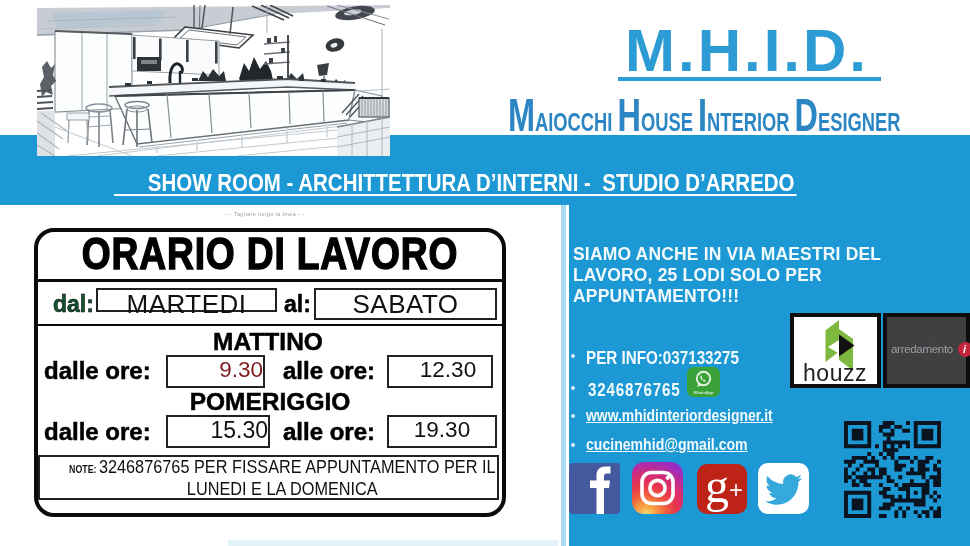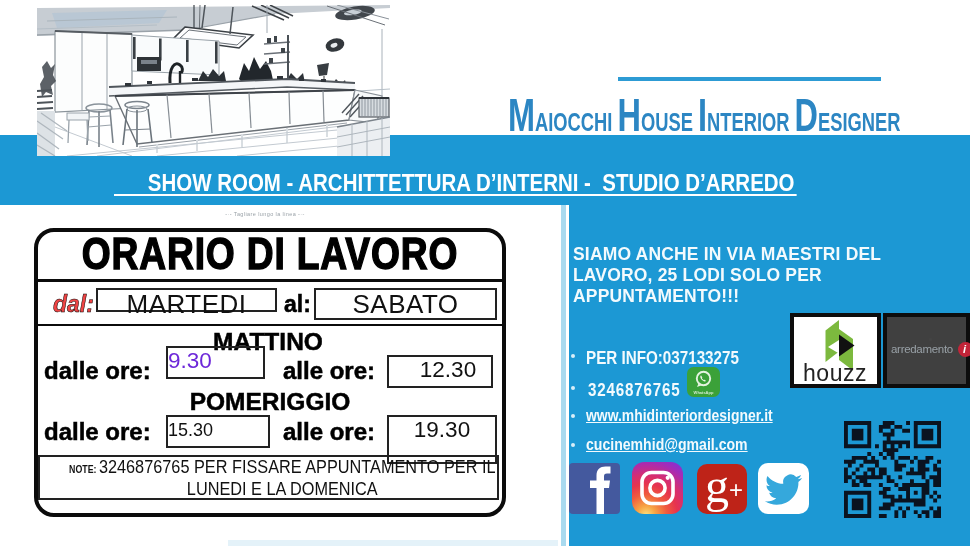--- a/index.html
+++ b/index.html
@@ -183,66 +183,67 @@
     <ellipse cx="100" cy="100" rx="12" ry="3.5" fill="none" stroke="#7A838B" stroke-width="1.5"></ellipse>
     <ellipse cx="100" cy="104" rx="10" ry="3" fill="none" stroke="#8A939B" stroke-width="1"></ellipse>
     <path d="M90 104 L86 140 M100 105 L100 142 M111 104 L115 138" stroke="#6A737B" stroke-width="1.6" fill="none"></path>
     <path d="M88 125 L114 124" stroke="#7A838B" stroke-width="1.2" fill="none"></path>
 
     <rect x="30" y="108" width="22" height="7" fill="#F2F5F7" stroke="#9AA3AB" stroke-width="1"></rect>
     <path d="M32 115 L31 138 M50 115 L51 136" stroke="#9AA3AB" stroke-width="1.3" fill="none"></path>
   </svg>
   </div>
 
+  <div id="mhid" class="abs" style="left:623px;top:20px;width:248px;height:58px;line-height:62px;font-size:60px;font-weight:bold;color:#2D9BD4;text-align:center;letter-spacing:3px;white-space:nowrap;">M.H.I.D.</div>
 
   <div class="abs" style="left:618px;top:77px;width:263px;height:4px;background:#2D9BD4;"></div>
 
   <div id="subt" class="abs" style="left:508px;top:88px;height:46px;color:#2C86C3;font-weight:bold;white-space:nowrap;transform-origin:left top;transform:scaleX(0.705);">
     <span style="font-size:46px;">M</span><span style="font-size:26px;">AIOCCHI </span><span style="font-size:46px;">H</span><span style="font-size:26px;">OUSE </span><span style="font-size:46px;">I</span><span style="font-size:26px;">NTERIOR </span><span style="font-size:46px;">D</span><span style="font-size:26px;">ESIGNER</span>
   </div>
 
   <div id="banner" class="abs" style="left:114px;top:170px;height:24px;color:#FFFFFF;font-size:23px;font-weight:bold;border-bottom:2.2px solid #fff;padding:0 2px 0 38px;letter-spacing:0px;white-space:nowrap;transform-origin:left top;transform:scaleX(0.89);">SHOW ROOM - ARCHITTETTURA D’INTERNI -&nbsp; STUDIO D’ARREDO</div>
 
   <div class="abs" style="left:200px;top:211px;width:130px;font-size:5.5px;color:#9AA2A8;text-align:center;letter-spacing:0.4px;">-·- Tagliare lungo la linea -·-</div>
 
   <div class="abs" style="left:34px;top:228px;width:472px;height:289px;background:#fff;border:4px solid #0b0b0b;border-radius:20px;box-sizing:border-box;"></div>
 
   <div id="orario" class="abs" style="left:34px;top:229px;width:472px;text-align:center;font-size:44px;font-weight:bold;color:#000;-webkit-text-stroke:1.4px #000;transform:scaleX(0.845);transform-origin:center top;letter-spacing:1px;">ORARIO DI LAVORO</div>
 
   <div class="abs" style="left:36px;top:279px;width:468px;height:2.6px;background:#0b0b0b;"></div>
 
-  <div class="abs" style="left:53px;top:291px;font-size:23px;font-weight:bold;color:#ef4444;font-style:italic;-webkit-text-stroke:0.5px #000;">dal:</div>
+  <div class="abs" style="left:53px;top:291px;font-size:23px;font-weight:bold;color:#14532d;-webkit-text-stroke:0.5px #000;">dal:</div>
 
   <div class="abs" style="left:96px;top:288px;width:181px;height:24px;border:2px solid #222;box-sizing:border-box;text-align:center;font-size:26px;line-height:29px;color:#111;letter-spacing:0.5px;">MARTEDI</div>
 
   <div class="abs" style="left:284px;top:291px;font-size:23px;font-weight:bold;color:#000;-webkit-text-stroke:0.5px #000;">al:</div>
 
   <div class="abs" style="left:314px;top:288px;width:183px;height:32px;border:2px solid #222;box-sizing:border-box;text-align:center;font-size:26px;line-height:29px;color:#111;letter-spacing:0.5px;">SABATO</div>
 
   <div class="abs" style="left:36px;top:324px;width:468px;height:2.2px;background:#0b0b0b;"></div>
 
   <div class="abs" style="left:34px;top:328px;width:468px;text-align:center;font-size:24.5px;font-weight:bold;color:#000;-webkit-text-stroke:0.5px #000;">MATTINO</div>
 
   <div class="abs" style="left:44px;top:357px;font-size:24px;font-weight:bold;color:#000;-webkit-text-stroke:0.5px #000;">dalle ore:</div>
 
-  <div class="abs" style="left:166px;top:346px;width:99px;height:33px;border:2px solid #222;box-sizing:border-box;text-align:left;font-size:22.5px;line-height:26px;color:#6d28d9;">9.30</div>
+  <div class="abs" style="left:166px;top:355px;width:99px;height:33px;border:2px solid #222;box-sizing:border-box;text-align:right;font-size:22.5px;line-height:26px;color:#7f1d1d;">9.30</div>
 
   <div class="abs" style="left:283px;top:357px;font-size:24px;font-weight:bold;color:#000;-webkit-text-stroke:0.5px #000;">alle ore:</div>
 
   <div class="abs" style="left:387px;top:355px;width:106px;height:33px;border:2px solid #222;box-sizing:border-box;text-align:center;font-size:22.5px;line-height:26px;color:#111;padding-left:16px;">12.30</div>
 
   <div class="abs" style="left:34px;top:388px;width:472px;text-align:center;font-size:24.5px;font-weight:bold;color:#000;-webkit-text-stroke:0.5px #000;">POMERIGGIO</div>
 
   <div class="abs" style="left:44px;top:418px;font-size:24px;font-weight:bold;color:#000;-webkit-text-stroke:0.5px #000;">dalle ore:</div>
 
-  <div class="abs" style="left:166px;top:415px;width:104px;height:33px;border:2px solid #222;box-sizing:border-box;text-align:left;font-size:18px;line-height:26px;color:#111;">15.30</div>
+  <div class="abs" style="left:166px;top:415px;width:104px;height:33px;border:2px solid #222;box-sizing:border-box;text-align:right;font-size:23px;line-height:26px;color:#111;">15.30</div>
 
   <div class="abs" style="left:283px;top:418px;font-size:24px;font-weight:bold;color:#000;-webkit-text-stroke:0.5px #000;">alle ore:</div>
 
-  <div class="abs" style="left:387px;top:415px;width:110px;height:49px;border:2px solid #222;box-sizing:border-box;text-align:center;font-size:22.5px;line-height:26px;color:#111;">19.30</div>
+  <div class="abs" style="left:387px;top:415px;width:110px;height:33px;border:2px solid #222;box-sizing:border-box;text-align:center;font-size:22.5px;line-height:26px;color:#111;">19.30</div>
 
   <div class="abs" style="left:38px;top:455px;width:461px;height:45px;border:2px solid #222;box-sizing:border-box;text-align:center;color:#111;font-size:18.5px;line-height:19px;padding-top:0px;"><span style="display:inline-block;transform:scaleX(0.88);transform-origin:center top;white-space:nowrap;"><span style="font-size:10px;font-weight:bold;">NOTE:&nbsp;</span>3246876765 PER FISSARE APPUNTAMENTO PER IL<br>LUNEDI E LA DOMENICA</span></div>
 
   <div id="siamo" class="abs" style="left:573px;top:243px;color:#F3FAFD;font-size:19px;font-weight:bold;line-height:21px;letter-spacing:0.2px;white-space:nowrap;transform-origin:left top;transform:scaleX(0.92);">SIAMO ANCHE IN VIA MAESTRI DEL<br>LAVORO, 25 LODI SOLO PER<br>APPUNTAMENTO!!!</div>
 
   <div class="abs" style="left:571px;top:354px;width:4px;height:4px;border-radius:50%;background:#D8EEF8;"></div>
 
   <div id="pinfo" class="abs" style="left:586px;top:347px;color:#F3FAFD;font-size:19px;font-weight:bold;white-space:nowrap;transform-origin:left top;transform:scaleX(0.8);">PER INFO:037133275</div>
 
   <div class="abs" style="left:571px;top:386px;width:4px;height:4px;border-radius:50%;background:#D8EEF8;"></div>

